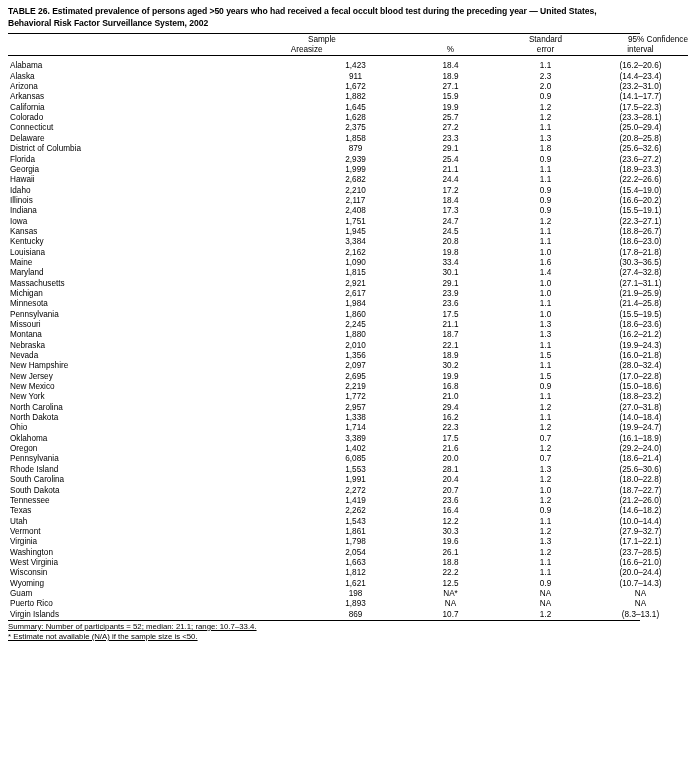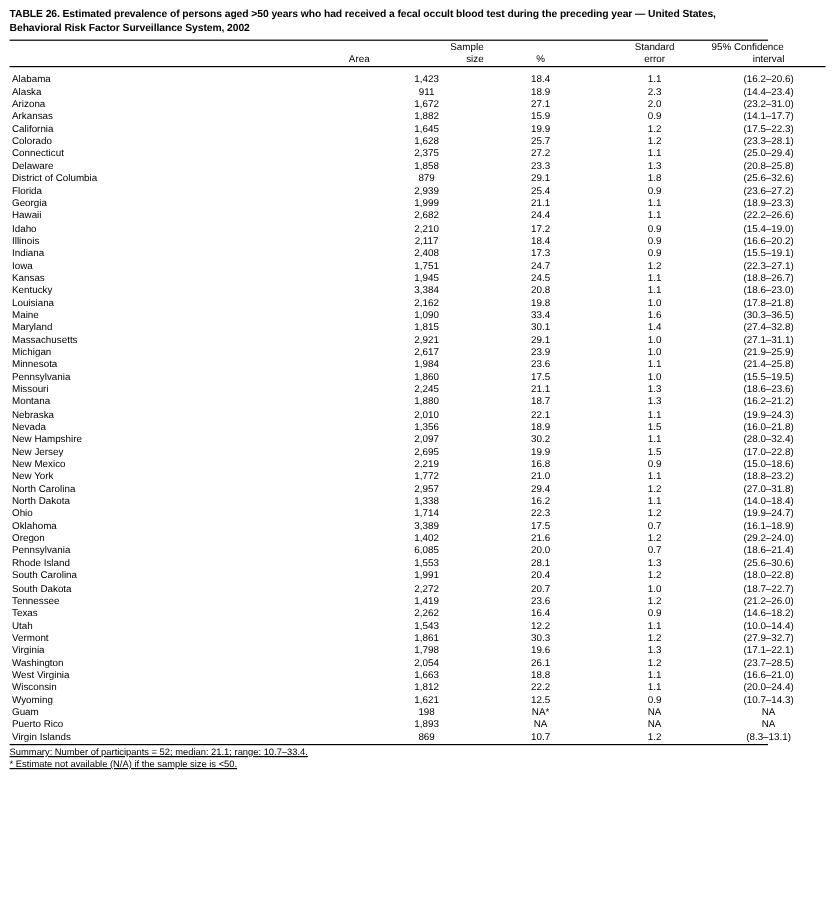--- a/index.html
+++ b/index.html
@@ -44,21 +44,21 @@
     font-size: 8.2px;
     vertical-align: bottom;
     padding: 0;
     line-height: 10.2px;
   }
   .hdr-area {
     text-align: right;
     width: 300px;
     padding-left: 2px !important;
   }
-  .hdr-sample { text-align: right; width: 95px; }
+  .hdr-sample { text-align: left; width: 95px; }
   .hdr-pct { text-align: center; width: 95px; }
   .hdr-se { text-align: center; width: 100px; }
   .hdr-ci { text-align: center; width: 100px; }
 
   .hdr-top-row td {
     padding: 1px 0 0 0;
     font-size: 8.2px;
     line-height: 10.2px;
   }
   tbody td {
@@ -98,24 +98,24 @@
     <colgroup>
       <col style="width:300px">
       <col style="width:95px">
       <col style="width:95px">
       <col style="width:95px">
       <col style="width:95px">
     </colgroup>
     <thead>
       <tr class="hdr-top-row">
         <td></td>
-        <td style="text-align:right">Sample</td>
+        <td style="text-align:left">Sample</td>
         <td style="text-align:center"></td>
         <td style="text-align:center">Standard</td>
-        <td style="text-align:left">95% Confidence</td>
+        <td style="text-align:right">95% Confidence</td>
       </tr>
       <tr>
         <th class="hdr-area">Area</th>
         <th class="hdr-sample">size</th>
         <th class="hdr-pct">%</th>
         <th class="hdr-se">error</th>
         <th class="hdr-ci">interval</th>
       </tr>
       <tr>
         <td class="hdr-line-cell" colspan="5">

